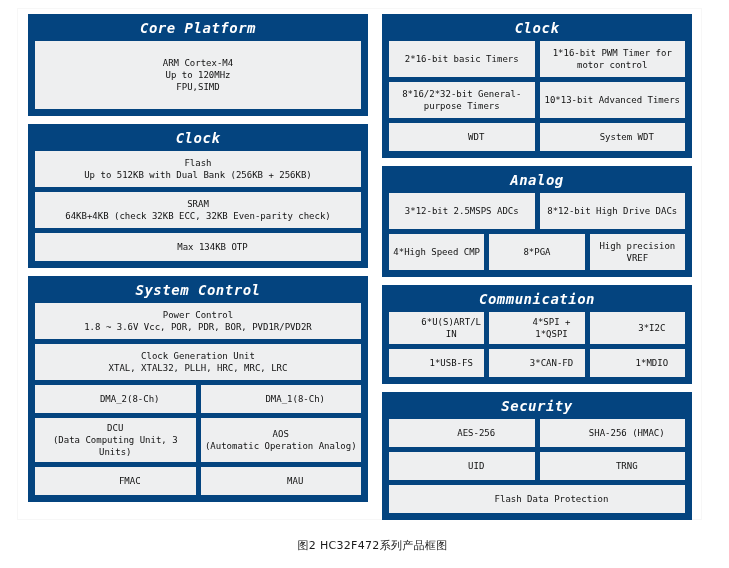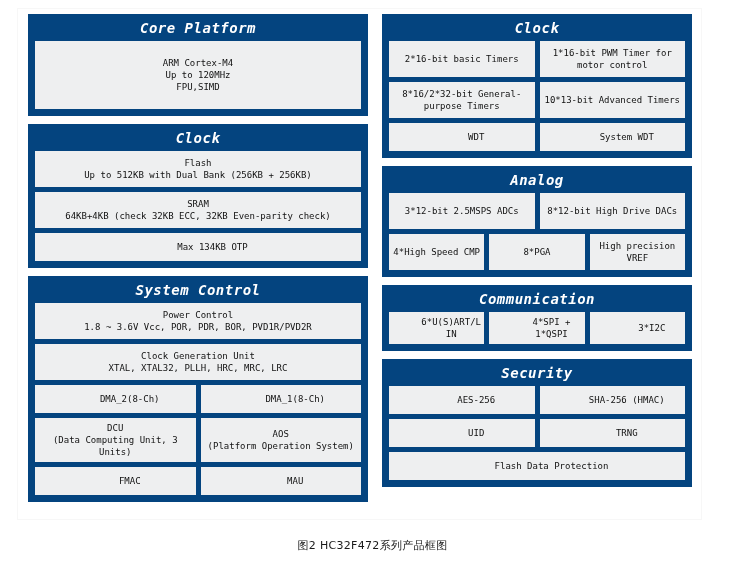--- a/index.html
+++ b/index.html
@@ -168,21 +168,21 @@
 XTAL, XTAL32, PLLH, HRC, MRC, LRC</div>
             </div>
             <div class="row">
               <div class="cell h-std">DMA_2(8-Ch)</div>
               <div class="cell h-std">DMA_1(8-Ch)</div>
             </div>
             <div class="row">
               <div class="cell h-three">DCU
 (Data Computing Unit, 3 Units)</div>
               <div class="cell h-three">AOS
-(Platform Operation System)</div>
+(Automatic Operation Analog)</div>
             </div>
             <div class="row">
               <div class="cell h-std">FMAC</div>
               <div class="cell h-std">MAU</div>
             </div>
           </div>
         </div>
       </div>
     <div class="column col-right">
         <div class="panel">
@@ -217,20 +217,25 @@
           </div>
         </div>
         <div class="panel">
           <div class="panel-title">Communication</div>
           <div class="rows">
             <div class="row">
               <div class="cell h-std">6*U(S)ART/LIN</div>
               <div class="cell h-std">4*SPI + 1*QSPI</div>
               <div class="cell h-std">3*I2C</div>
             </div>
+            <div class="row">
+              <div class="cell h-std">1*USB-FS</div>
+              <div class="cell h-std">3*CAN-FD</div>
+              <div class="cell h-std">1*MDIO</div>
+            </div>
           </div>
         </div>
         <div class="panel">
           <div class="panel-title">Security</div>
           <div class="rows">
             <div class="row">
               <div class="cell h-std">AES-256</div>
               <div class="cell h-std">SHA-256 (HMAC)</div>
             </div>
             <div class="row">

